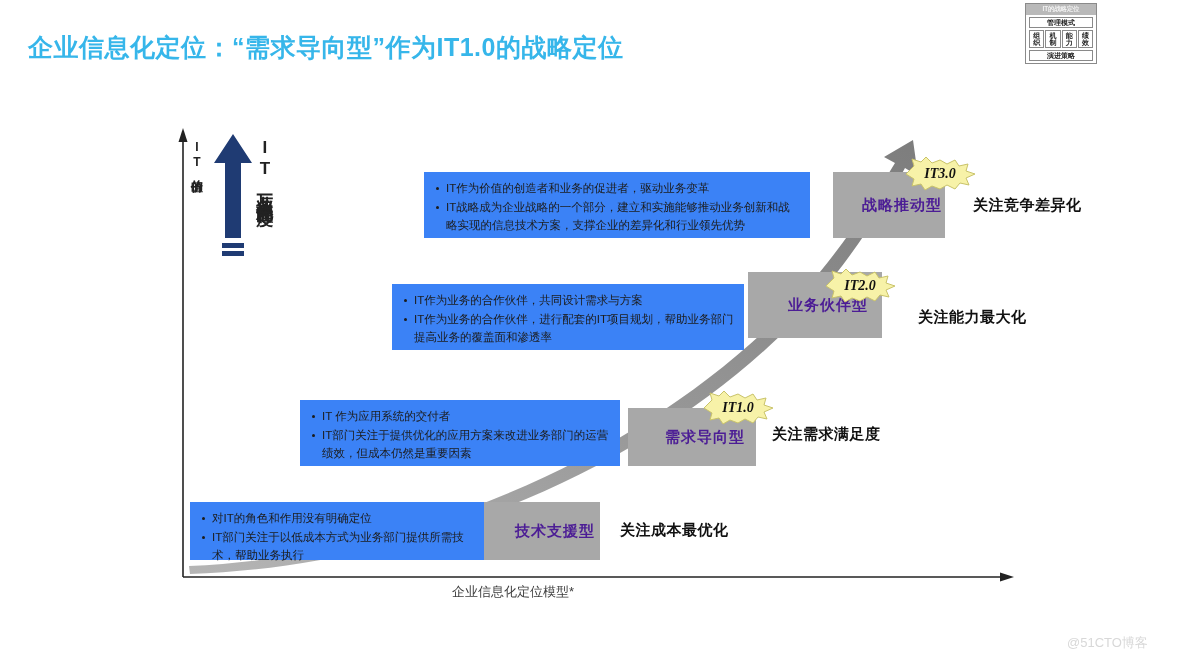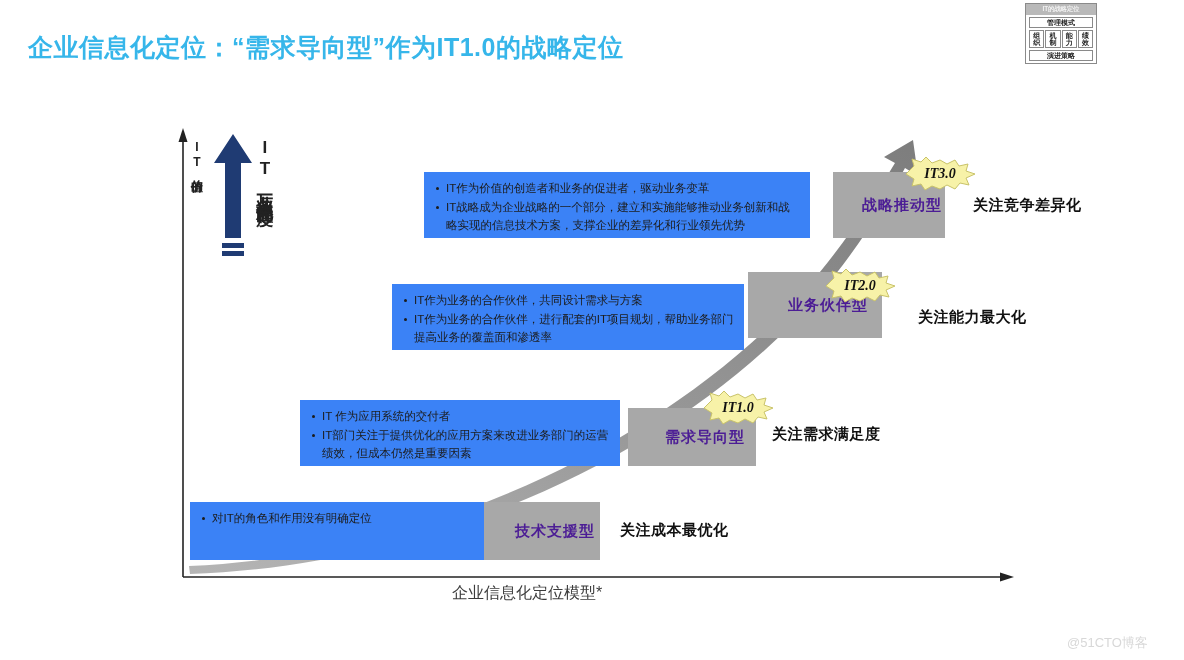--- a/index.html
+++ b/index.html
@@ -98,21 +98,21 @@
     letter-spacing: 1px;
   }
   #y-axis-label-integration {
     left: 255px; top: 138px;
     font-size: 17px;
     letter-spacing: 2px;
   }
   #x-axis-caption {
     position: absolute;
     left: 452px; top: 583px;
-    font-size: 16px;
+    font-size: 13px;
     color: #3c3c3c;
     white-space: nowrap;
   }
 
   
   .desc-box {
     position: absolute;
     background: #3b82f6;
     box-sizing: border-box;
     padding: 8px 10px 8px 12px;
@@ -309,20 +309,21 @@
     <svg width="76" height="34" viewBox="0 0 76 34">
       <polygon points="4,17 12,9 10,2 19,5 24,0 30,6 38,3 45,7 53,3 57,9 66,7 64,14 73,17 64,21 67,28 58,26 53,32 45,28 38,32 30,29 23,33 19,27 10,29 12,22" fill="#f7f2a8" stroke="#c9c36a" stroke-width="1"></polygon>
     </svg>
     <div class="badge-text">IT1.0</div>
   </div>
   <div class="focus-label" id="focus-label-1">关注需求满足度</div>
 
   <div class="desc-box" id="desc-box-0">
     <ul>
       <li>对IT的角色和作用没有明确定位</li>
+      <li>IT部门关注于以低成本方式为业务部门提供所需技术，帮助业务执行</li>
     </ul>
   </div>
   <div class="stage-box" id="stage-box-0">技术支援型</div>
   <div class="focus-label" id="focus-label-0">关注成本最优化</div>
 
   <div id="x-axis-caption">企业信息化定位模型*</div>
 </div>
 
 <div id="watermark">@51CTO博客</div>
 

